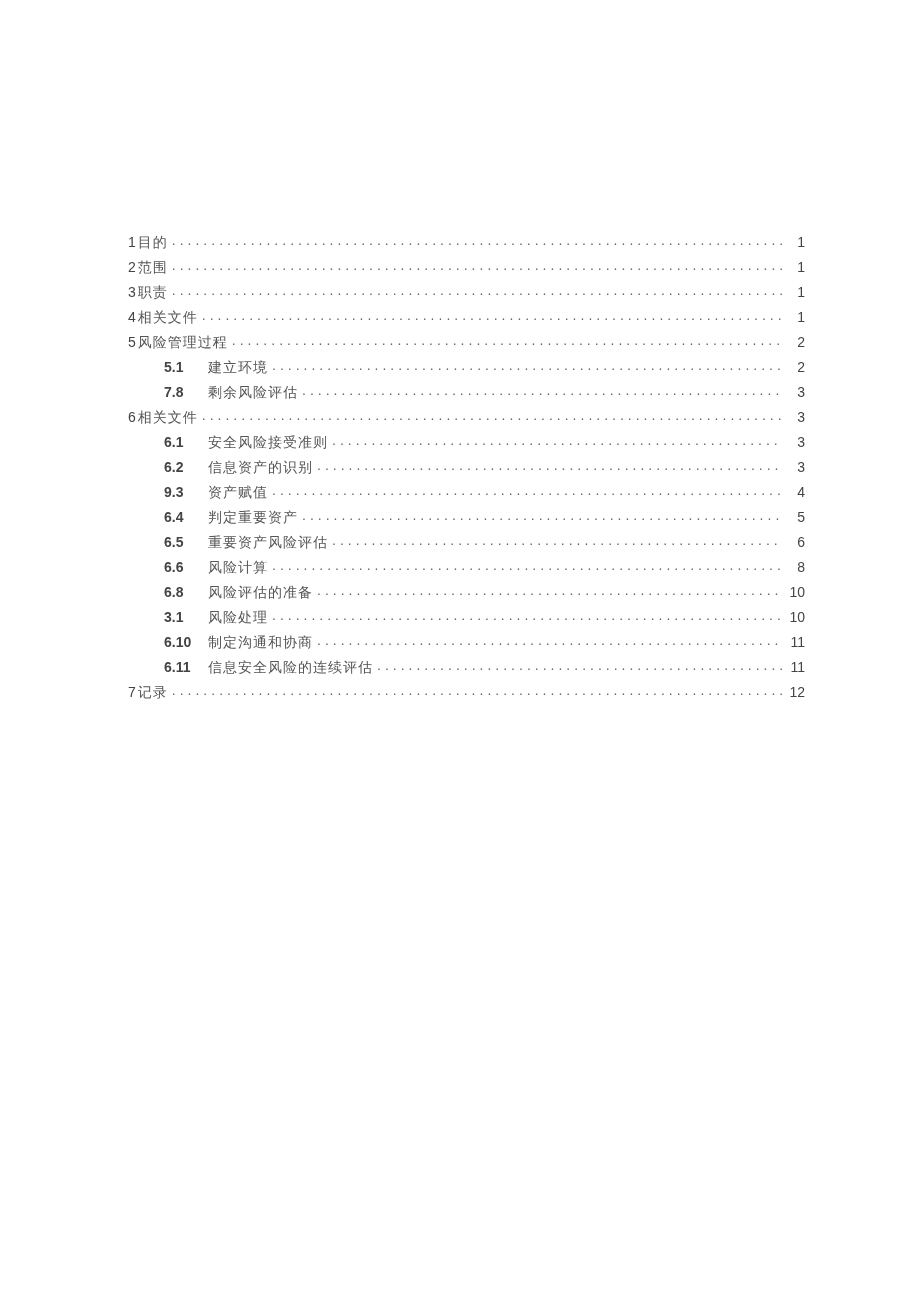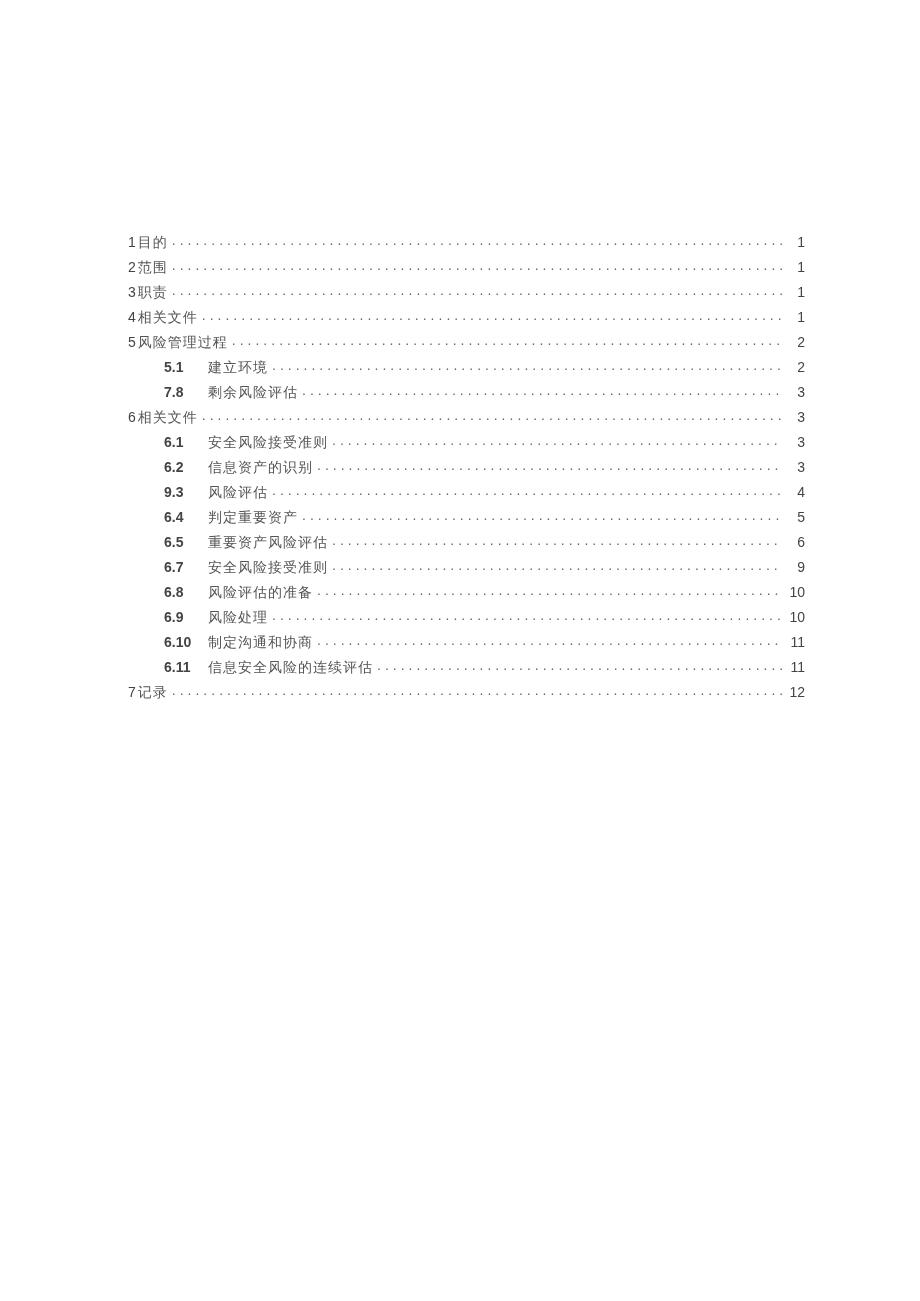--- a/index.html
+++ b/index.html
@@ -135,50 +135,50 @@
         <span class="toc-page">3</span>
       </div>
       <div class="toc-line level2">
         <span class="toc-num">6.2</span>
         <span class="toc-title">信息资产的识别</span>
         <span class="dots"></span>
         <span class="toc-page">3</span>
       </div>
       <div class="toc-line level2">
         <span class="toc-num">9.3</span>
-        <span class="toc-title">风险评估</span>
+        <span class="toc-title">资产赋值</span>
         <span class="dots"></span>
         <span class="toc-page">4</span>
       </div>
       <div class="toc-line level2">
         <span class="toc-num">6.4</span>
         <span class="toc-title">判定重要资产</span>
         <span class="dots"></span>
         <span class="toc-page">5</span>
       </div>
       <div class="toc-line level2">
         <span class="toc-num">6.5</span>
         <span class="toc-title">重要资产风险评估</span>
         <span class="dots"></span>
         <span class="toc-page">6</span>
       </div>
       <div class="toc-line level2">
-        <span class="toc-num">6.7</span>
-        <span class="toc-title">安全风险接受准则</span>
-        <span class="dots"></span>
-        <span class="toc-page">9</span>
+        <span class="toc-num">6.6</span>
+        <span class="toc-title">风险计算</span>
+        <span class="dots"></span>
+        <span class="toc-page">8</span>
       </div>
       <div class="toc-line level2">
         <span class="toc-num">6.8</span>
         <span class="toc-title">风险评估的准备</span>
         <span class="dots"></span>
         <span class="toc-page">10</span>
       </div>
       <div class="toc-line level2">
-        <span class="toc-num">6.9</span>
+        <span class="toc-num">3.1</span>
         <span class="toc-title">风险处理</span>
         <span class="dots"></span>
         <span class="toc-page">10</span>
       </div>
       <div class="toc-line level2">
         <span class="toc-num">6.10</span>
         <span class="toc-title">制定沟通和协商</span>
         <span class="dots"></span>
         <span class="toc-page">11</span>
       </div>

